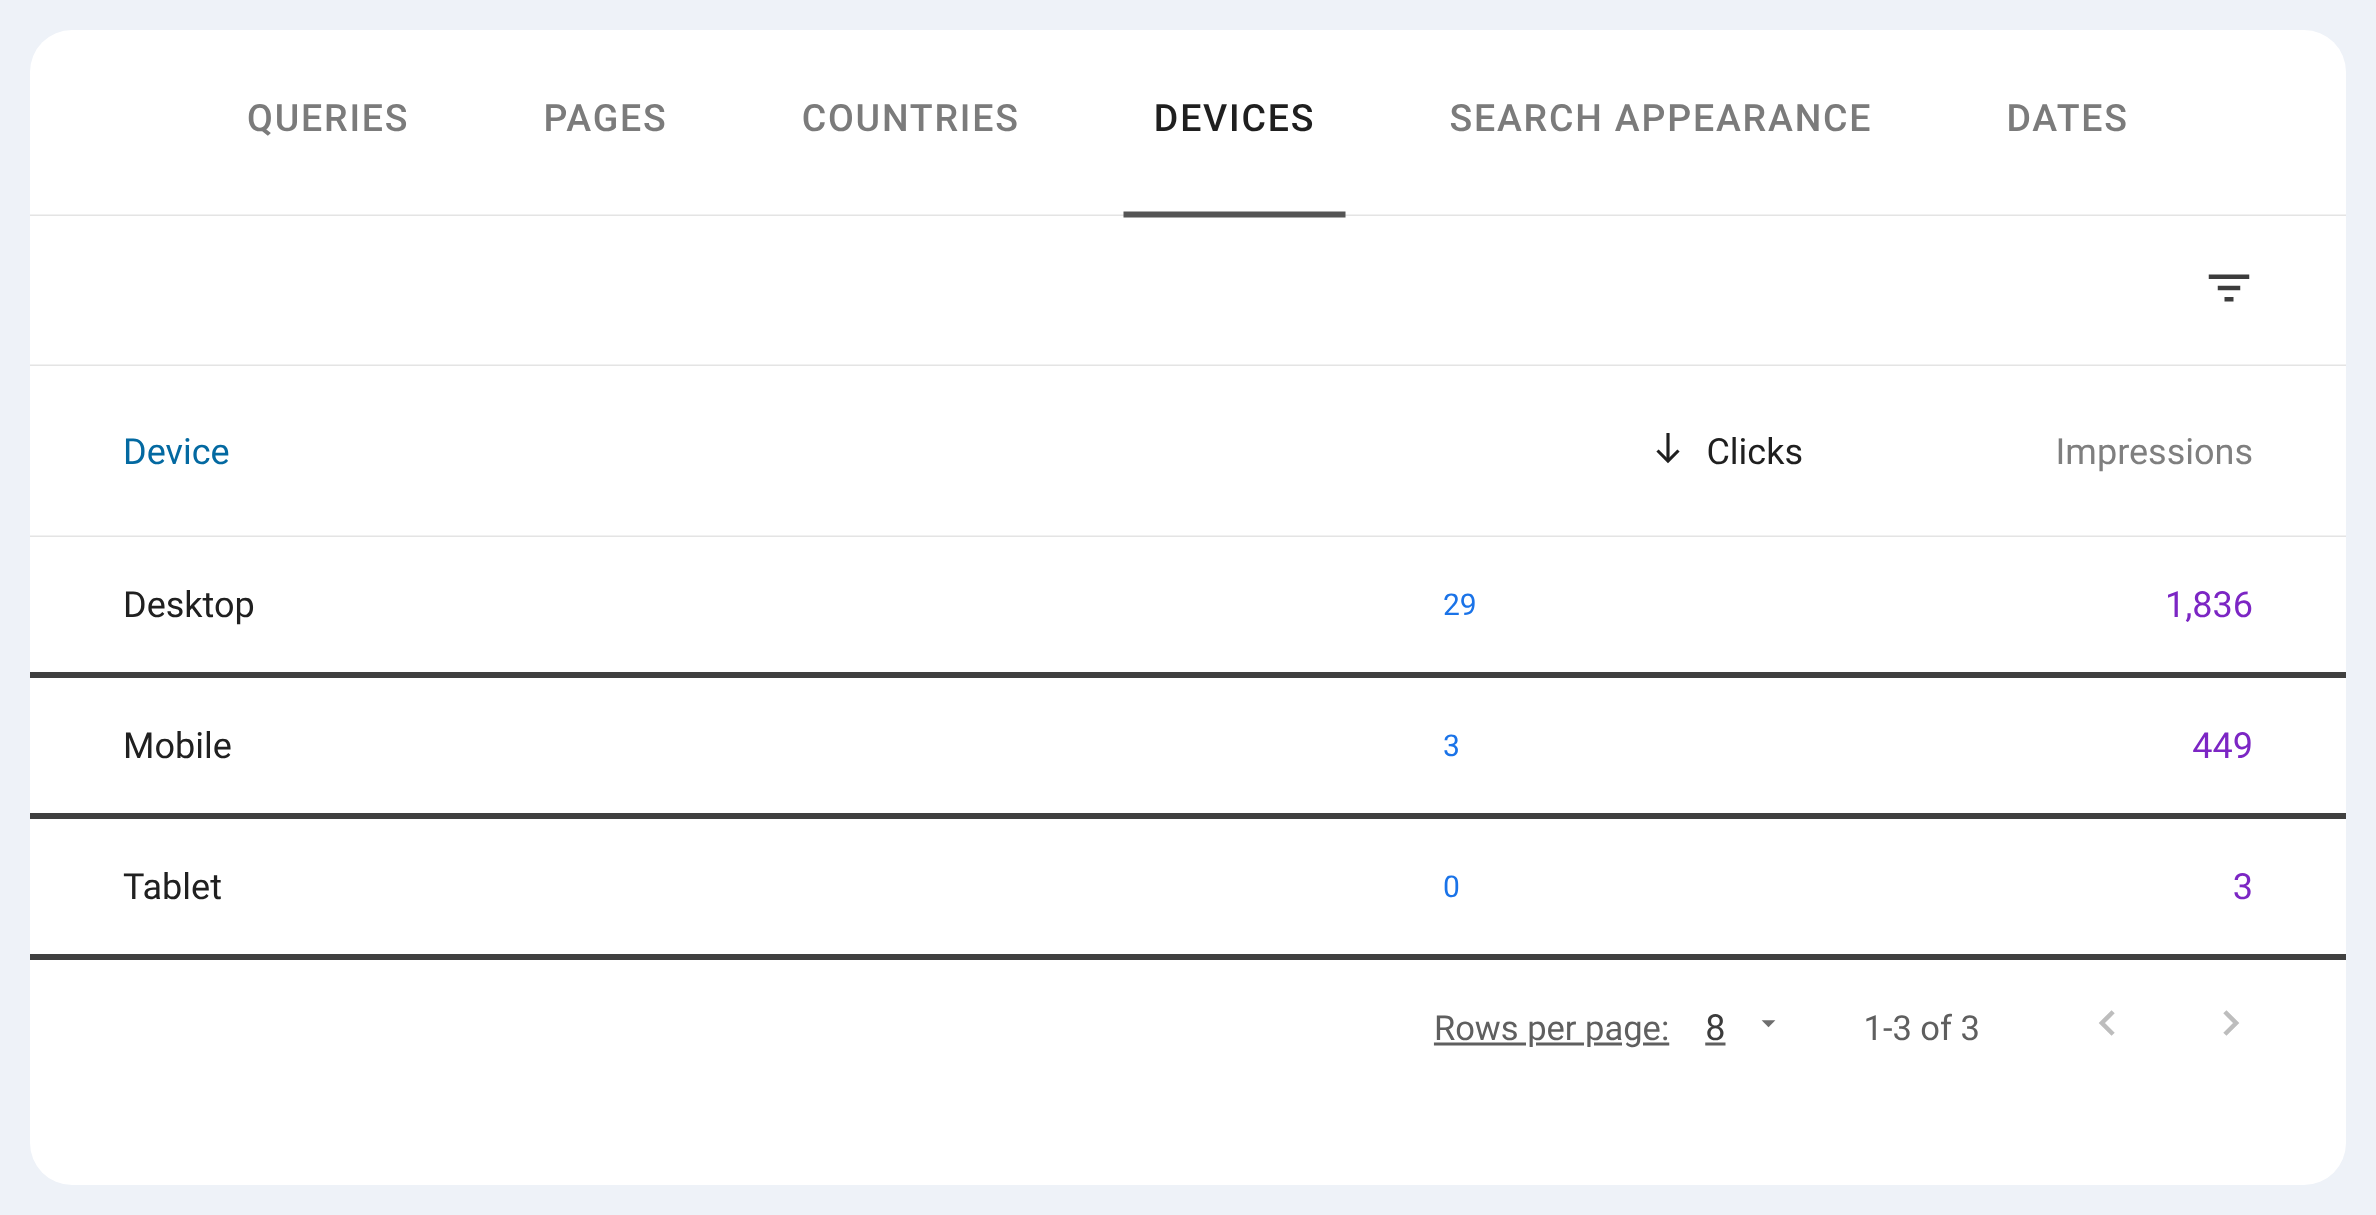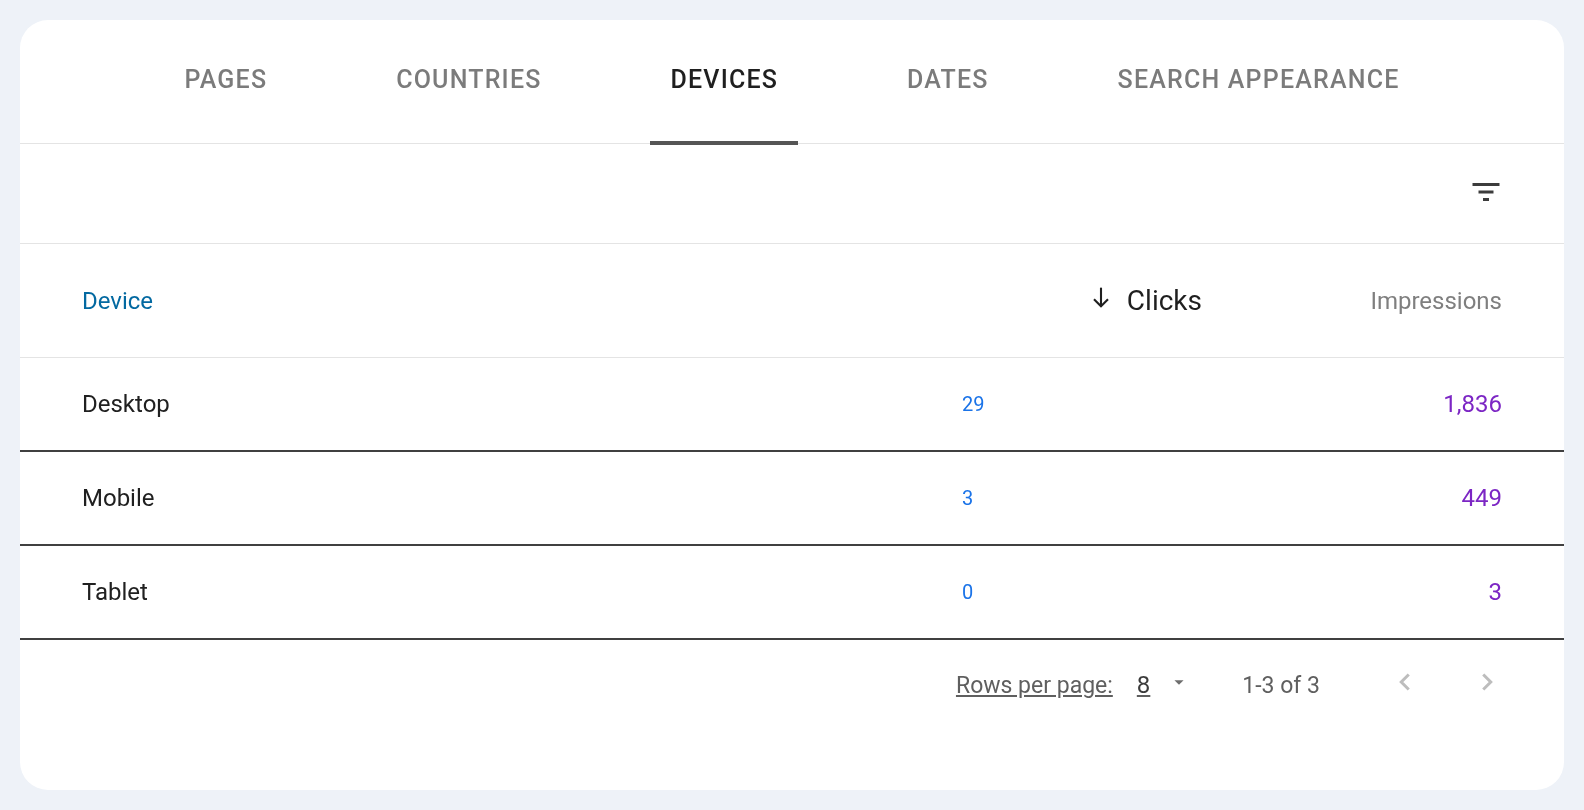--- a/index.html
+++ b/index.html
@@ -74,21 +74,21 @@
       border-bottom: 1px solid #e4e4e4;
     }
     .col-device {
       flex: 1;
       font-size: 24px;
       color: #0369a1;
     }
     .col-header-clicks {
       width: 240px;
       text-align: right;
-      font-size: 28px;
+      font-size: 24px;
       color: #1f1f1f;
       display: flex;
       align-items: center;
       justify-content: flex-end;
       gap: 12px;
     }
     .col-impressions {
       width: 300px;
       text-align: right;
       font-size: 24px;
@@ -99,21 +99,21 @@
       height: 28px;
       stroke: #1f1f1f;
       fill: none;
       stroke-width: 1.8;
     }
     .table-row {
       display: flex;
       align-items: center;
       height: 94px;
       padding: 0 62px;
-      border-bottom: 2px solid #404040;
+      border-bottom: 4px solid #404040;
     }
     .cell-device {
       flex: 1;
       font-size: 24px;
       color: #202020;
     }
     .cell-clicks {
       width: 240px;
       text-align: left;
       font-size: 20px;
@@ -171,25 +171,26 @@
       fill: none;
       stroke-width: 2.4;
     }
   </style>
 </head>
 <body>
 
 <div class="card">
 
   <div class="tabs">
+    <div class="tab">QUERIES</div>
     <div class="tab">PAGES</div>
     <div class="tab">COUNTRIES</div>
     <div class="tab active">DEVICES</div>
+    <div class="tab">SEARCH APPEARANCE</div>
     <div class="tab">DATES</div>
-    <div class="tab">SEARCH APPEARANCE</div>
   </div>
 
   <div class="filter-bar">
     <span class="filter-icon">
       <svg viewBox="0 0 24 24">
           <path d="M3 6h18v2H3V6zm4 5h10v2H7v-2zm3 5h4v2h-4v-2z"></path>
         </svg>
     </span>
   </div>
 

